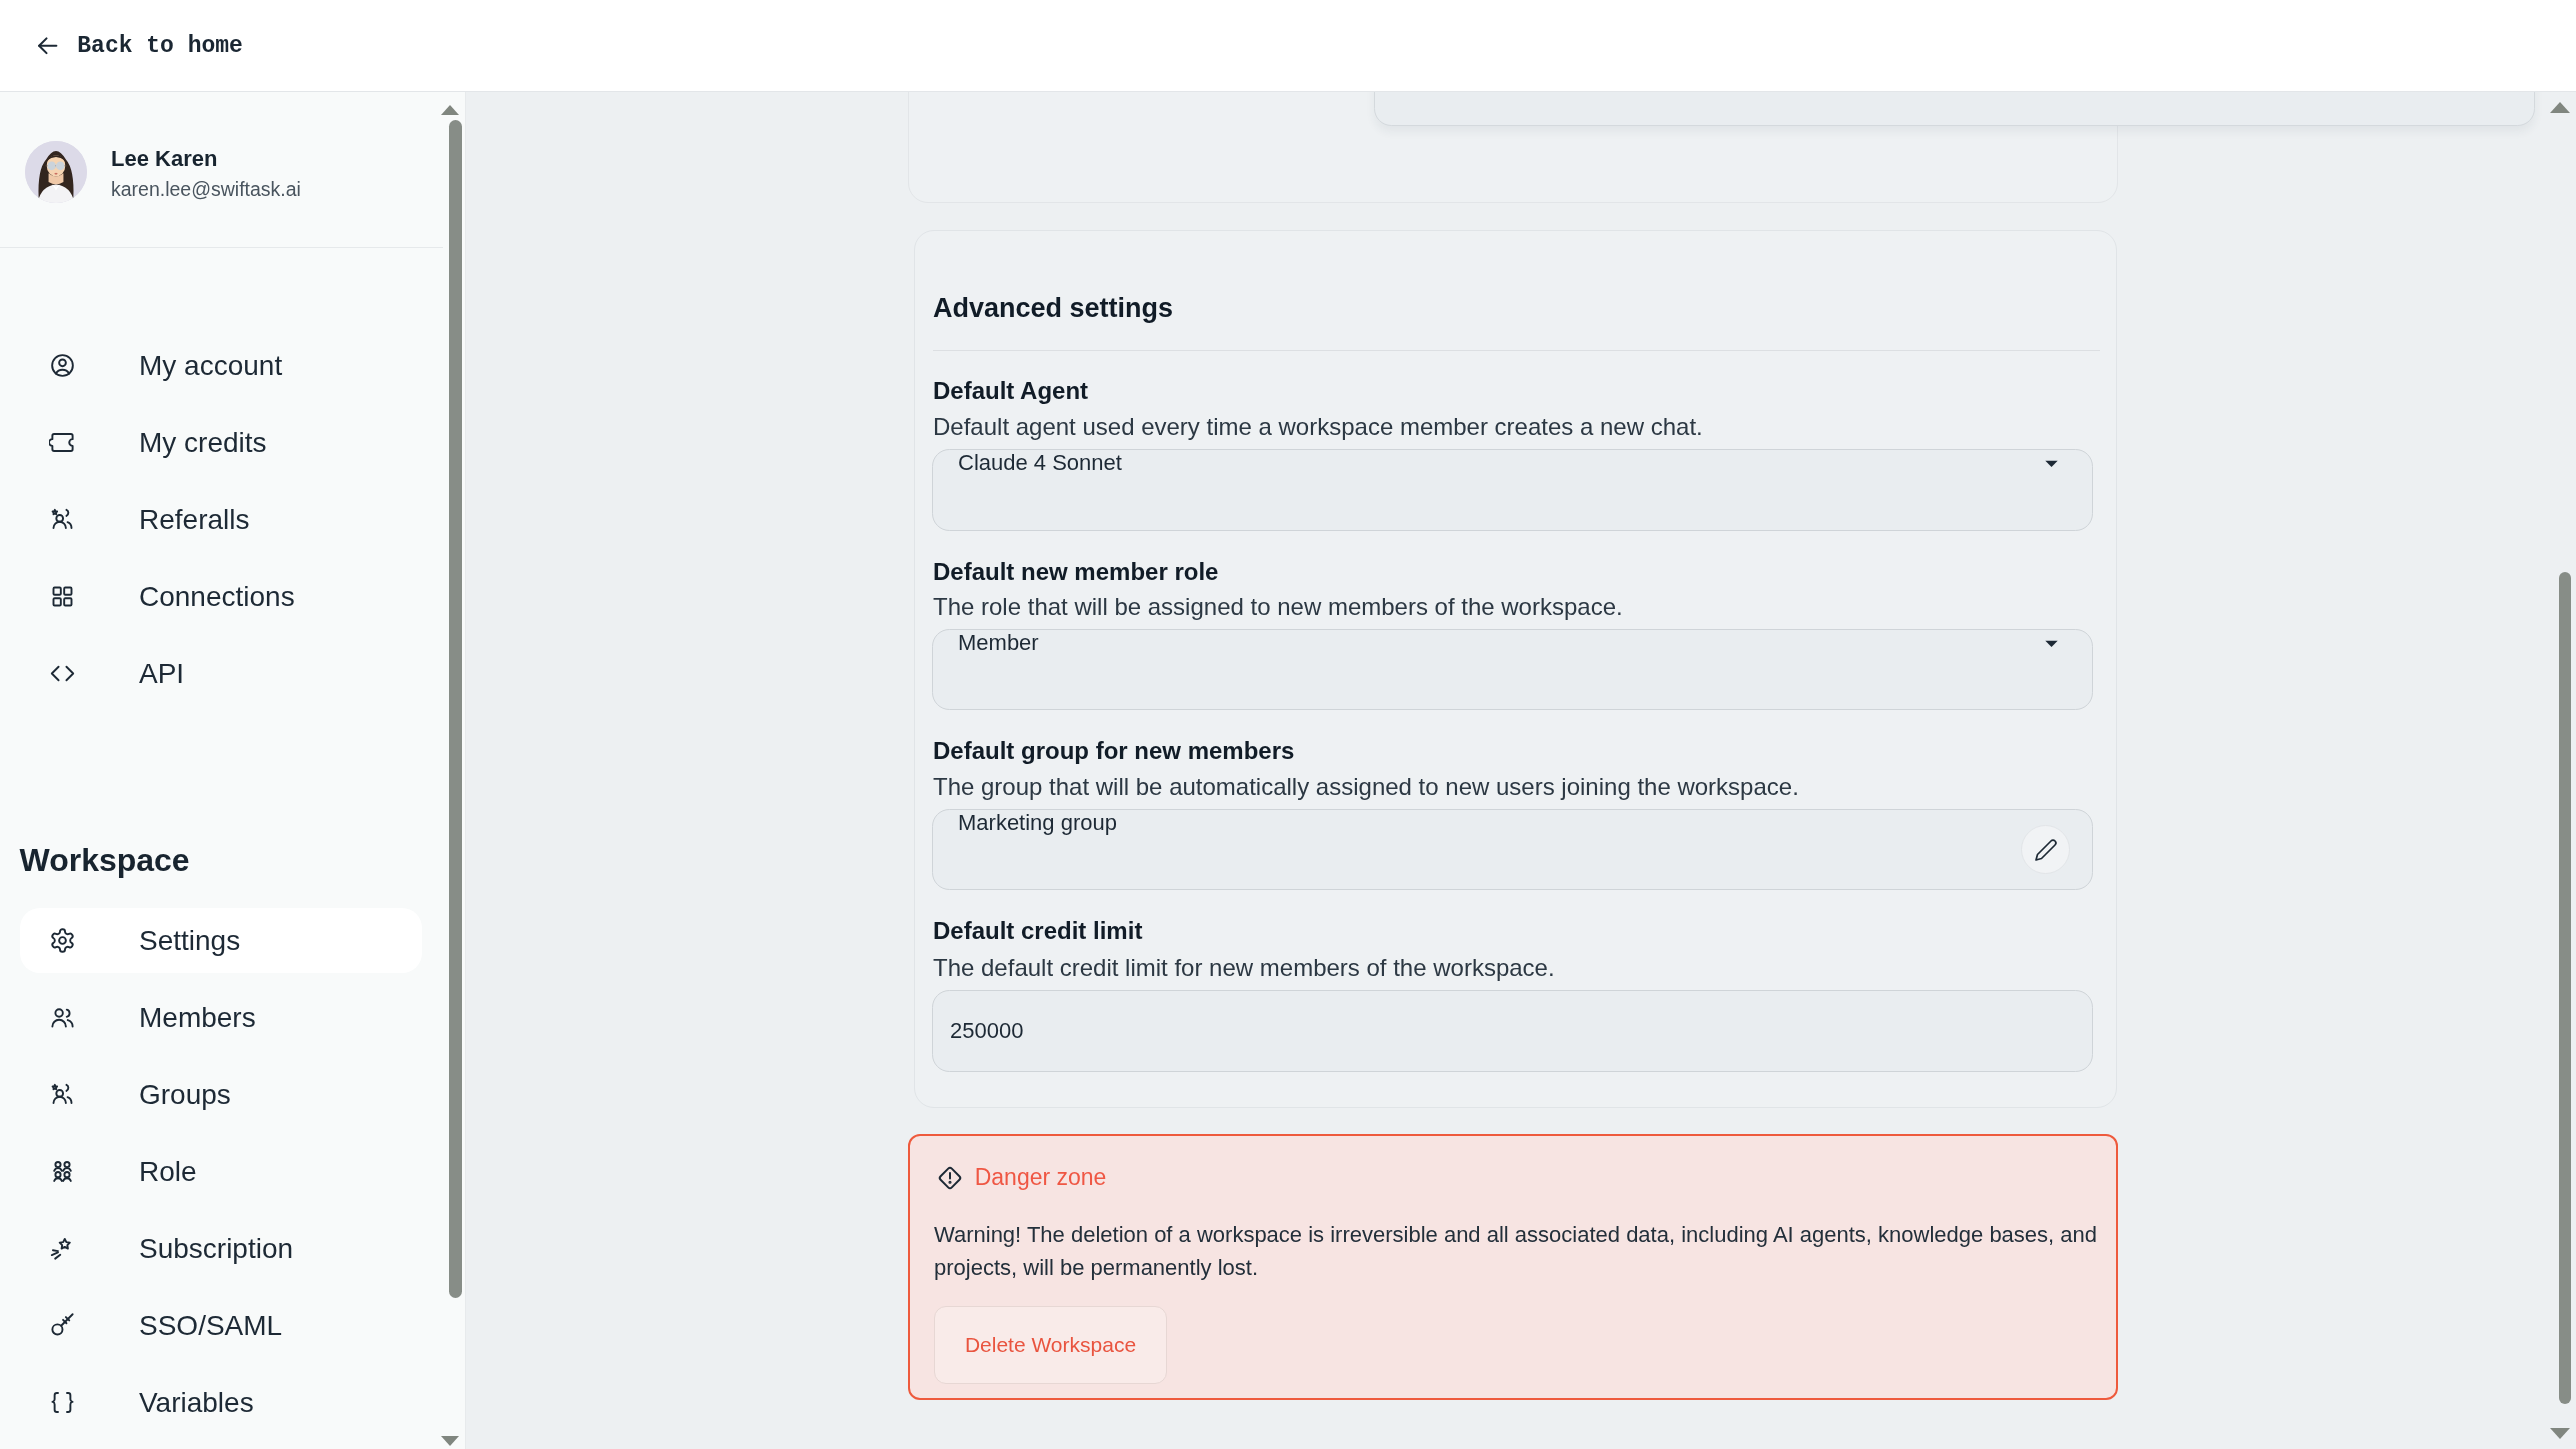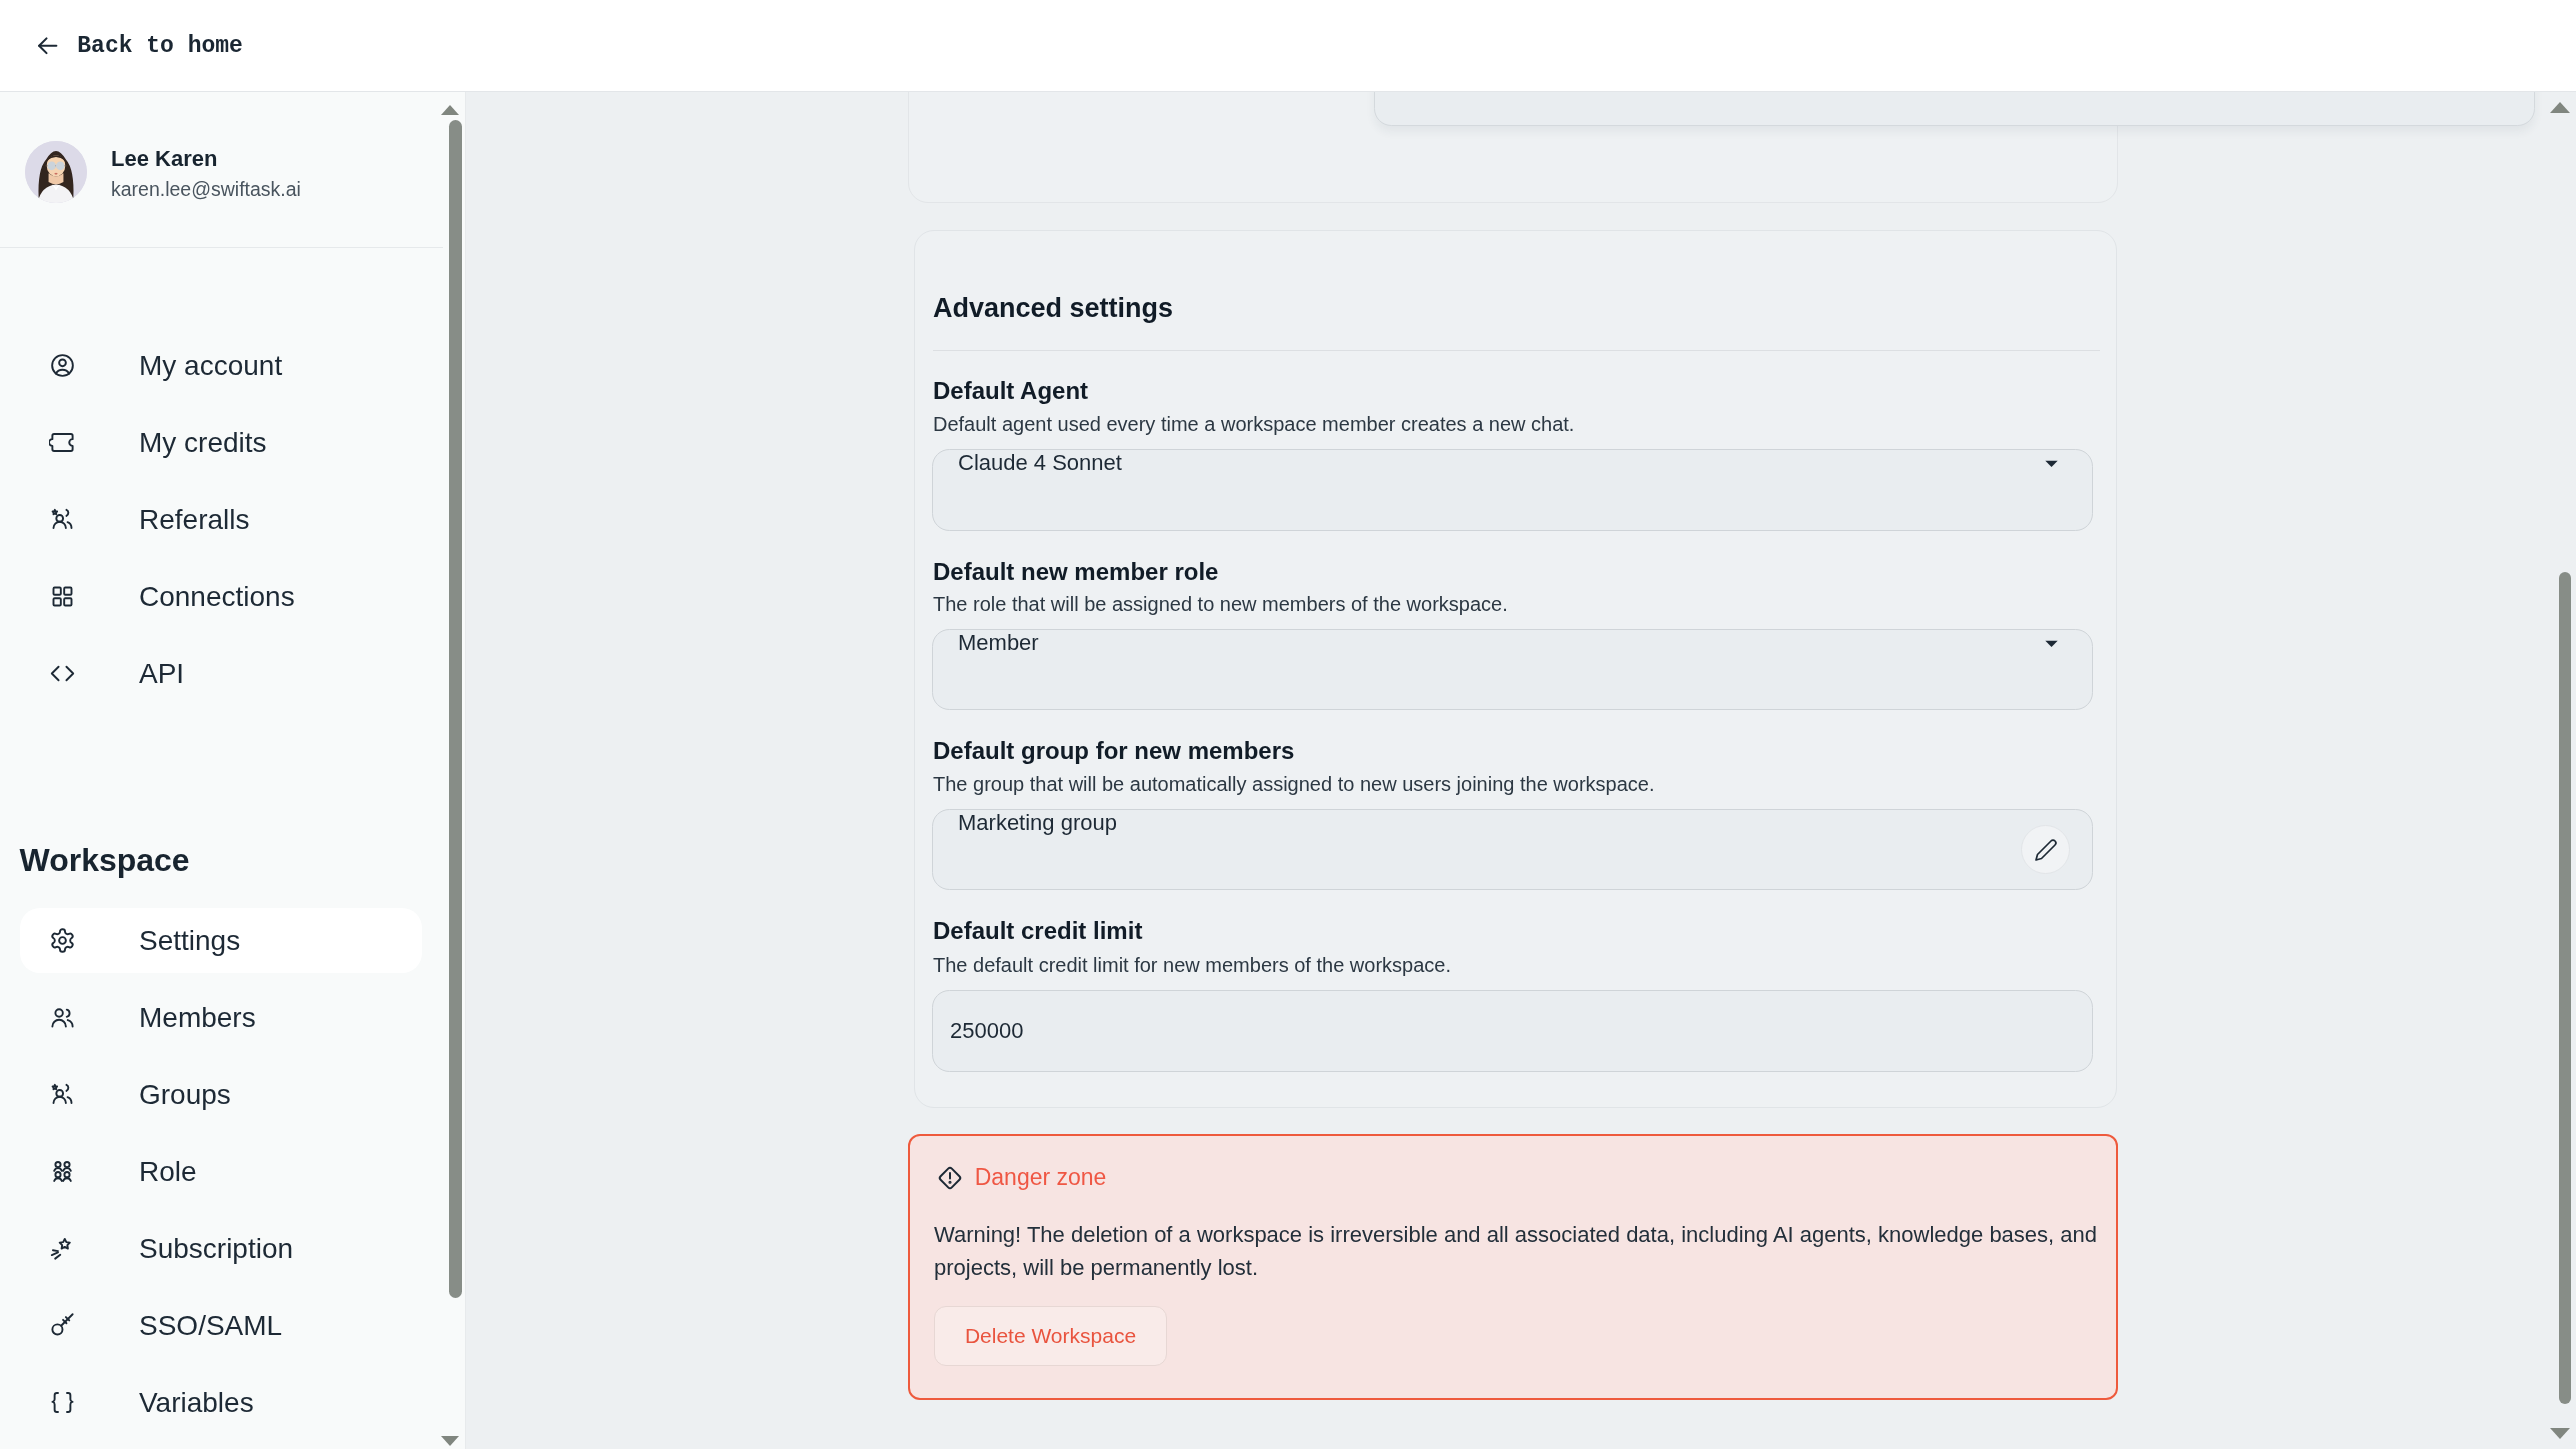--- a/index.html
+++ b/index.html
@@ -52,41 +52,41 @@
     background:#eef1f3; border:1.3px solid #e2e5e8; border-radius:20px; }
   .chat-input { position:absolute; left:465px; top:-40px; width:1161px; height:113px;
     background:#e9edf0; border:1.3px solid #d4d9dd; border-radius:17.4px;
     box-shadow:0 5.4px 9.4px rgba(40,50,60,0.06); cursor:text; }
 
   .adv-card { position:absolute; left:448px; top:138px; width:1203px; height:878px;
     background:#eef1f3; border:1.3px solid #e0e4e7; border-radius:20px; }
   .adv-title { position:absolute; left:18px; top:62px; font-size:27px; font-weight:700; color:#111c27; }
   .adv-divider { position:absolute; left:18px; top:119px; width:1167px; height:0; border-top:1.3px solid #dcdfe2; }
   .f-title { position:absolute; left:18px; font-size:24px; font-weight:700; color:#111c27; }
-  .f-desc { position:absolute; left:18px; font-size:20px; color:#2c3843; }
+  .f-desc { position:absolute; left:18px; font-size:24px; color:#2c3843; }
   .fld { position:absolute; left:17px; width:1161px; background:#e9edf0;
     border:1.3px solid #cfd4d8; border-radius:17.4px; display:flex; align-items:flex-start; cursor:pointer; }
   .fld .val { margin-left:25px; font-size:22px; color:#1d2935; }
   .fld .caret { position:absolute; right:27px; width:27px; height:27px; }
   .edit-circle { position:absolute; left:1106px; top:594px; width:49px; height:49px;
     border-radius:50%; background:#f1f3f5; border:1.3px solid #e2e5e8; display:flex;
     align-items:center; justify-content:center; cursor:pointer; }
   .edit-circle .ic { width:24px; height:24px; }
   .credit-input { position:absolute; left:17px; top:759px; width:1161px; height:82px;
     background:#e9edf0; border:1.3px solid #cfd4d8; border-radius:17.4px;
     font-family:"Liberation Sans", sans-serif; font-size:22px; color:#1d2935; padding-left:17px; }
 
   .danger-card { position:absolute; left:442px; top:1042px; width:1210px; height:266px;
     background:#f7e4e2; border:2px solid #ee5a3d; border-radius:12px; }
   .danger-head { position:absolute; left:26px; top:27.5px; display:flex; align-items:center; gap:10.7px; }
   .danger-head .ic { width:28px; height:28px; }
   .danger-title { font-size:23px; font-weight:500; color:#ef5744; }
   .danger-warning { position:absolute; left:24px; top:82px; width:1167px;
     font-size:22px; line-height:33px; color:#232f3a; }
-  .delete-btn { position:absolute; left:24px; top:170px; width:233px; height:60px;
+  .delete-btn { position:absolute; left:24px; top:170px; width:233px; height:78px;
     background:#f9ebe9; border:1.3px solid #e7d7d4; border-radius:12px;
     font-family:"Liberation Sans", sans-serif; font-size:21px; font-weight:500; color:#e9543f; cursor:pointer; }
 
   
   .mn-scroll-up { position:absolute; right:6px; top:10px; width:0; height:0;
     border-left:10px solid transparent; border-right:10px solid transparent; border-bottom:11.4px solid #80867f; }
   .mn-scroll-thumb { position:absolute; right:4.7px; top:480px; width:12px; height:832px;
     background:#878d87; border-radius:6px; }
   .mn-scroll-down { position:absolute; right:6px; top:1336px; width:0; height:0;
     border-left:10px solid transparent; border-right:10px solid transparent; border-top:11.4px solid #80867f; }

